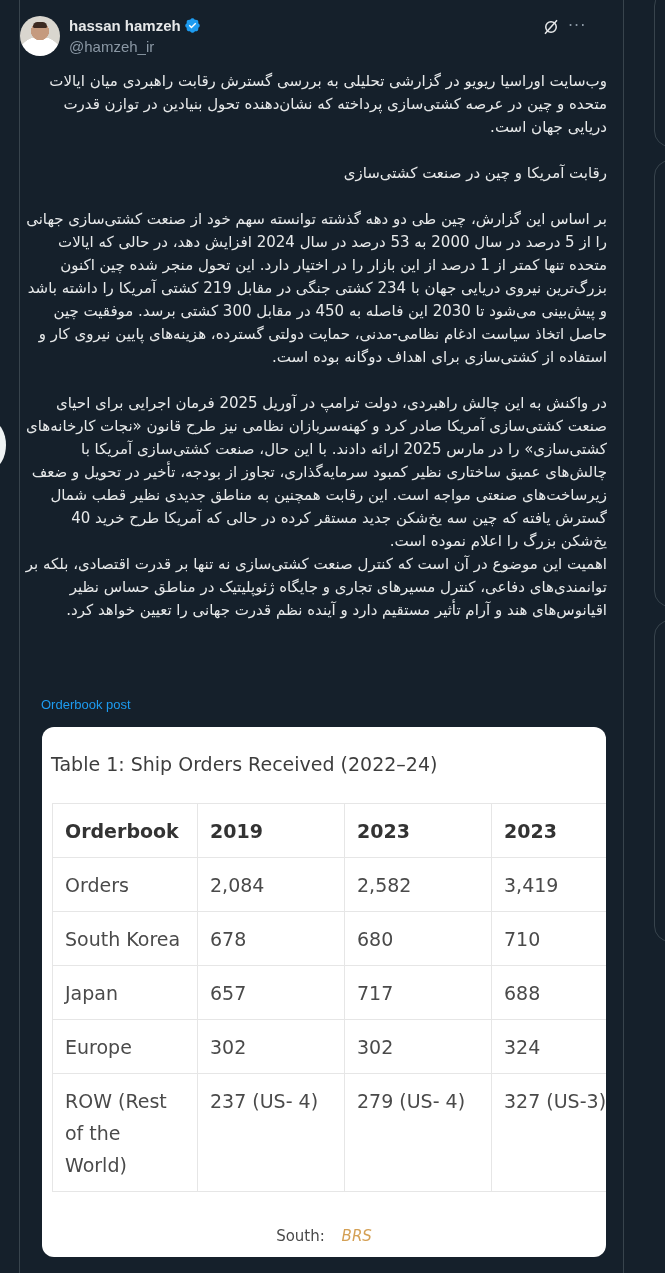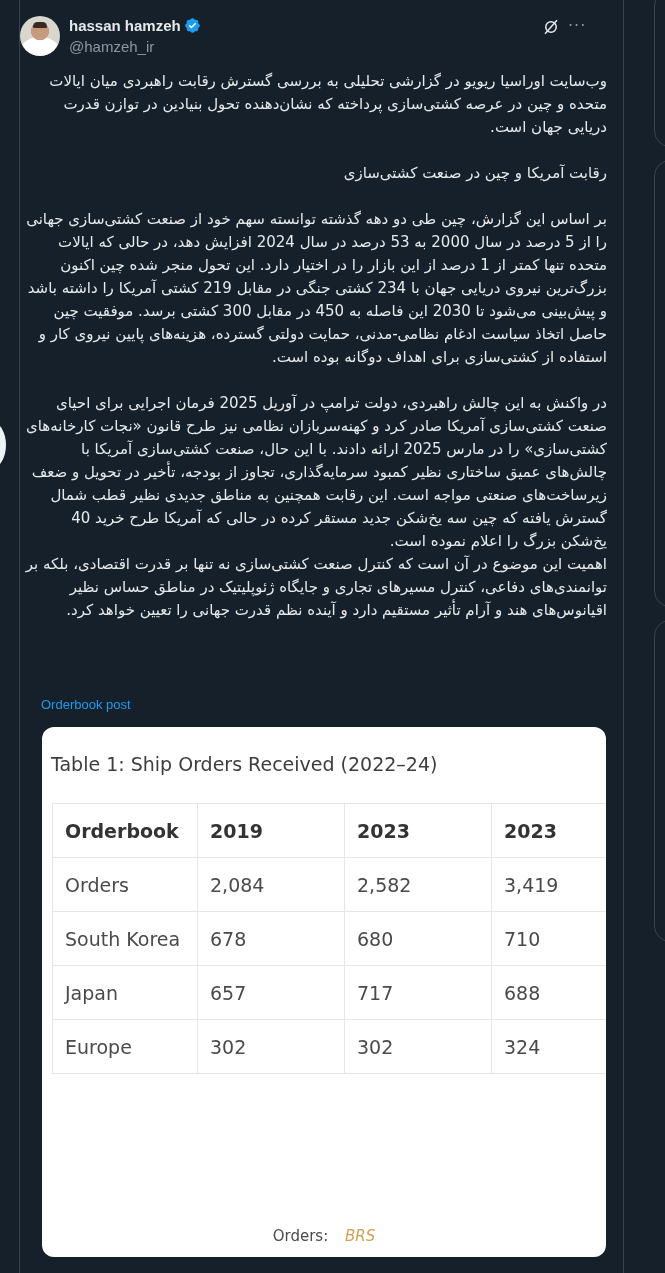--- a/index.html
+++ b/index.html
@@ -137,19 +137,25 @@
       <td>657</td>
       <td>717</td>
       <td>688</td>
     </tr>
     <tr>
       <td>Europe</td>
       <td>302</td>
       <td>302</td>
       <td>324</td>
     </tr>
+    <tr>
+      <td>ROW (Rest of the World)</td>
+      <td>237 (US- 4)</td>
+      <td>279 (US- 4)</td>
+      <td>327 (US-3)</td>
+    </tr>
   </tbody>
     </table>
   <div class="source">
-    <span>Orders:</span>
+    <span>South:</span>
     <span class="src-link">BRS</span>
   </div>
 </div>
 
 </body></html>

